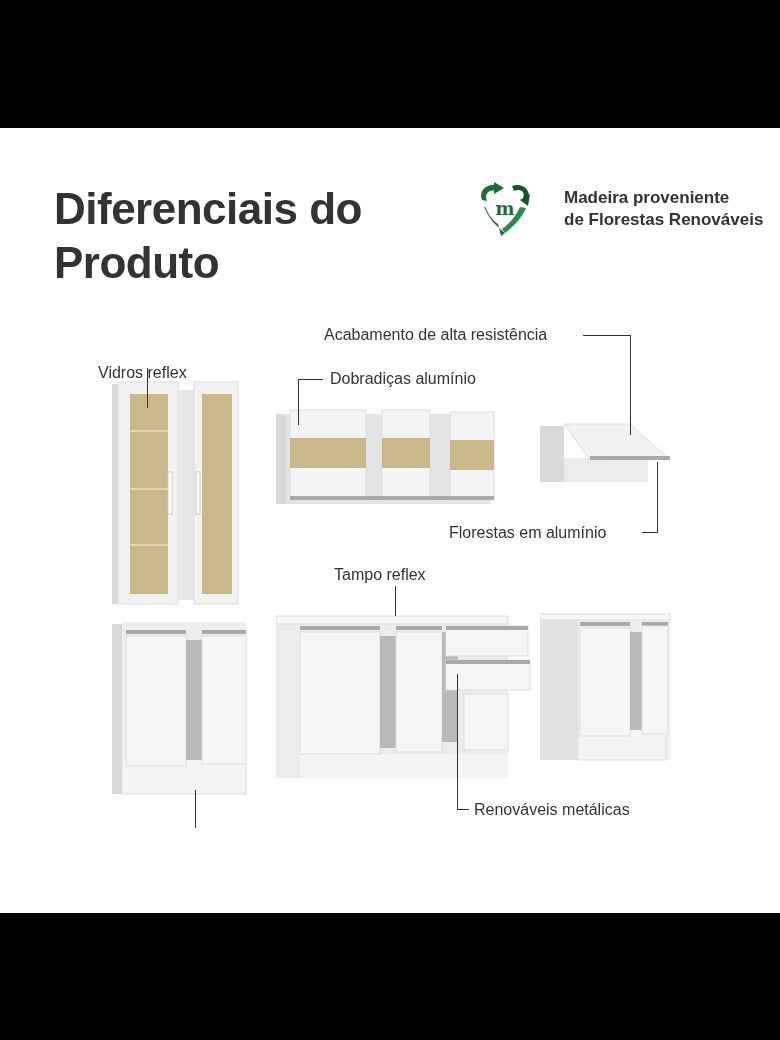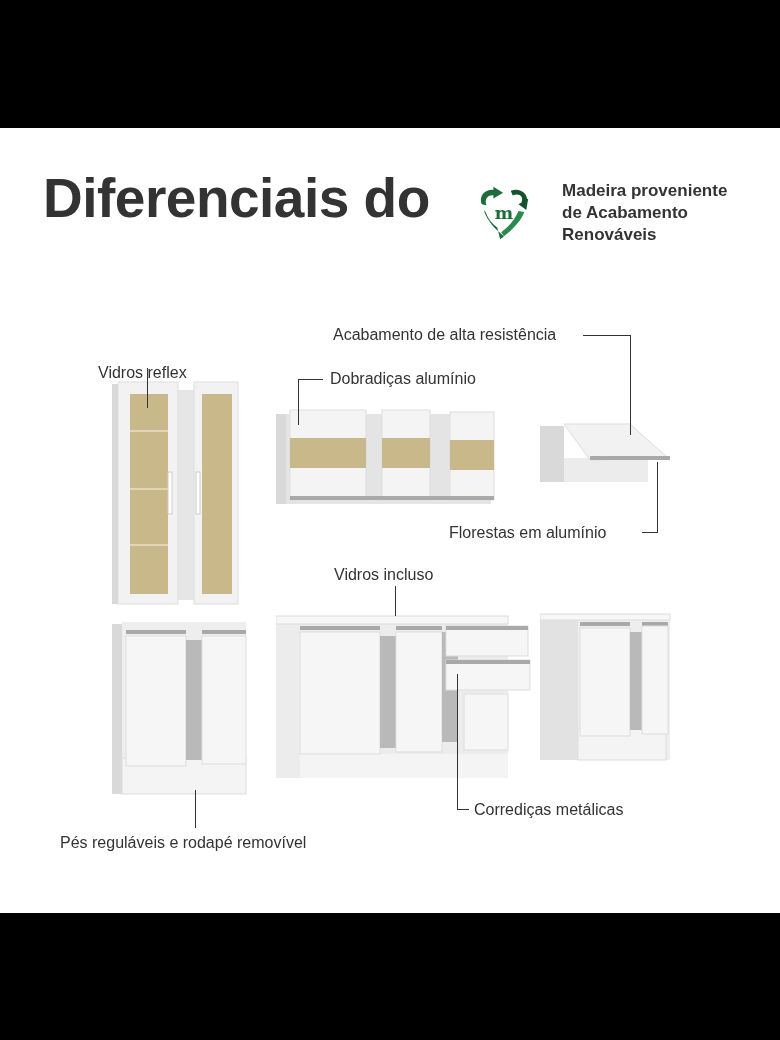--- a/index.html
+++ b/index.html
@@ -1,46 +1,47 @@
 <!DOCTYPE html>
 <html><head>
 <meta charset="utf-8">
 <style>
   html,body{margin:0;padding:0;}
   body{width:780px;height:1040px;background:#000;position:relative;overflow:hidden;font-family:"Liberation Sans","DejaVu Sans",sans-serif;}
   .panel{position:absolute;left:0;top:128px;width:780px;height:785px;background:#fff;}
-  .title{position:absolute;left:38px;top:38px;margin:5px;font-size:55px;line-height:54px;font-weight:bold;color:#333;letter-spacing:-0.5px;}
+  .title{position:absolute;left:38px;top:38px;margin:16px;font-size:44px;line-height:54px;font-weight:bold;color:#333;letter-spacing:-0.5px;}
   .badge{position:absolute;left:474px;top:52px;display:flex;align-items:center;}
   .badge-text{margin-left:28px;font-size:17px;line-height:22px;color:#333;font-weight:bold;}
   .lbl{position:absolute;font-size:16px;color:#333;white-space:nowrap;line-height:18px;}
   .ln{position:absolute;background:#333;}
   .cab{position:absolute;}
 </style>
 </head>
 <body>
 
 <div class="panel">
 
   <h1 class="title">
     <span>Diferenciais do</span><br>
+    <span>Produto</span>
   </h1>
 
   <div class="badge">
     <svg width="62" height="58" viewBox="0 0 62 58">
       <path d="M8 20 C4 10,14 2,24 6 L22 11 C15 9,10 14,13 21 Z" fill="#1e6b3c"></path>
       <path d="M20 2 L30 8 L20 14 Z" fill="#1e6b3c"></path>
       <path d="M38 6 C48 2,58 10,54 20 L49 18 C52 12,46 8,40 11 Z" fill="#14532d"></path>
       <path d="M56 14 L54 26 L46 20 Z" fill="#14532d"></path>
       <path d="M52 28 C48 38,40 46,31 53 L28 49 C36 43,42 36,46 27 Z" fill="#2d8a4e"></path>
       <path d="M10 26 C14 38,22 46,31 53 L27 56 L24 44 C18 40,14 34,12 28 Z" fill="#1e6b3c"></path>
       <text x="31" y="35" text-anchor="middle" font-family="DejaVu Serif, serif" font-size="18" font-weight="bold" fill="#1e6b3c">m</text>
     </svg>
     <div class="badge-text">
       <div>Madeira proveniente</div>
-      <div>de Acabamento Renováveis</div>
+      <div>de Florestas Renováveis</div>
     </div>
   </div>
 
   <svg class="cab" style="left:112px;top:252px" width="128" height="228" viewBox="0 0 128 228">
     <rect x="0" y="4" width="8" height="220" fill="#d9d9d9"></rect>
     <rect x="6" y="2" width="60" height="222" fill="#f2f2f2" stroke="#ddd"></rect>
     <rect x="18" y="14" width="38" height="200" fill="#c9b98a"></rect>
     <rect x="18" y="50" width="38" height="2" fill="#e0d6b5"></rect>
     <rect x="18" y="108" width="38" height="2" fill="#e0d6b5"></rect>
     <rect x="18" y="164" width="38" height="2" fill="#e0d6b5"></rect>
@@ -106,35 +107,34 @@
     <rect x="40" y="10" width="50" height="4" fill="#a9a9a9"></rect>
     <rect x="102" y="10" width="26" height="4" fill="#a9a9a9"></rect>
     <rect x="40" y="16" width="50" height="108" fill="#f6f6f6" stroke="#ddd"></rect>
     <rect x="90" y="20" width="12" height="98" fill="#b9b9b9"></rect>
     <rect x="102" y="14" width="26" height="108" fill="#f6f6f6" stroke="#ddd"></rect>
   </svg>
 
   <div class="lbl" style="left:98px;top:236px">Vidros reflex</div>
   <div class="ln" style="left:147px;top:240px;width:1px;height:40px"></div>
 
-  <div class="lbl" style="left:333px;top:198px">Acabamento de alta resistência</div>
+  <div class="lbl" style="left:324px;top:198px">Acabamento de alta resistência</div>
   <div class="ln" style="left:583px;top:207px;width:47px;height:1px"></div>
   <div class="ln" style="left:630px;top:207px;width:1px;height:100px"></div>
 
   <div class="lbl" style="left:330px;top:242px">Dobradiças alumínio</div>
   <div class="ln" style="left:298px;top:251px;width:25px;height:1px"></div>
   <div class="ln" style="left:298px;top:251px;width:1px;height:46px"></div>
 
   <div class="lbl" style="left:449px;top:396px">Florestas em alumínio</div>
   <div class="ln" style="left:642px;top:404px;width:15px;height:1px"></div>
   <div class="ln" style="left:657px;top:334px;width:1px;height:71px"></div>
 
-  <div class="lbl" style="left:334px;top:438px">Vidros incluso</div>
+  <div class="lbl" style="left:334px;top:438px">Tampo reflex</div>
   <div class="ln" style="left:395px;top:458px;width:1px;height:30px"></div>
 
-  <div class="lbl" style="left:474px;top:673px">Corrediças metálicas</div>
+  <div class="lbl" style="left:474px;top:673px">Renováveis metálicas</div>
   <div class="ln" style="left:457px;top:546px;width:1px;height:136px"></div>
   <div class="ln" style="left:457px;top:681px;width:12px;height:1px"></div>
 
-  <div class="lbl" style="left:60px;top:706px">Pés reguláveis e rodapé removível</div>
   <div class="ln" style="left:195px;top:662px;width:1px;height:38px"></div>
 
 </div>
 
 </body></html>

